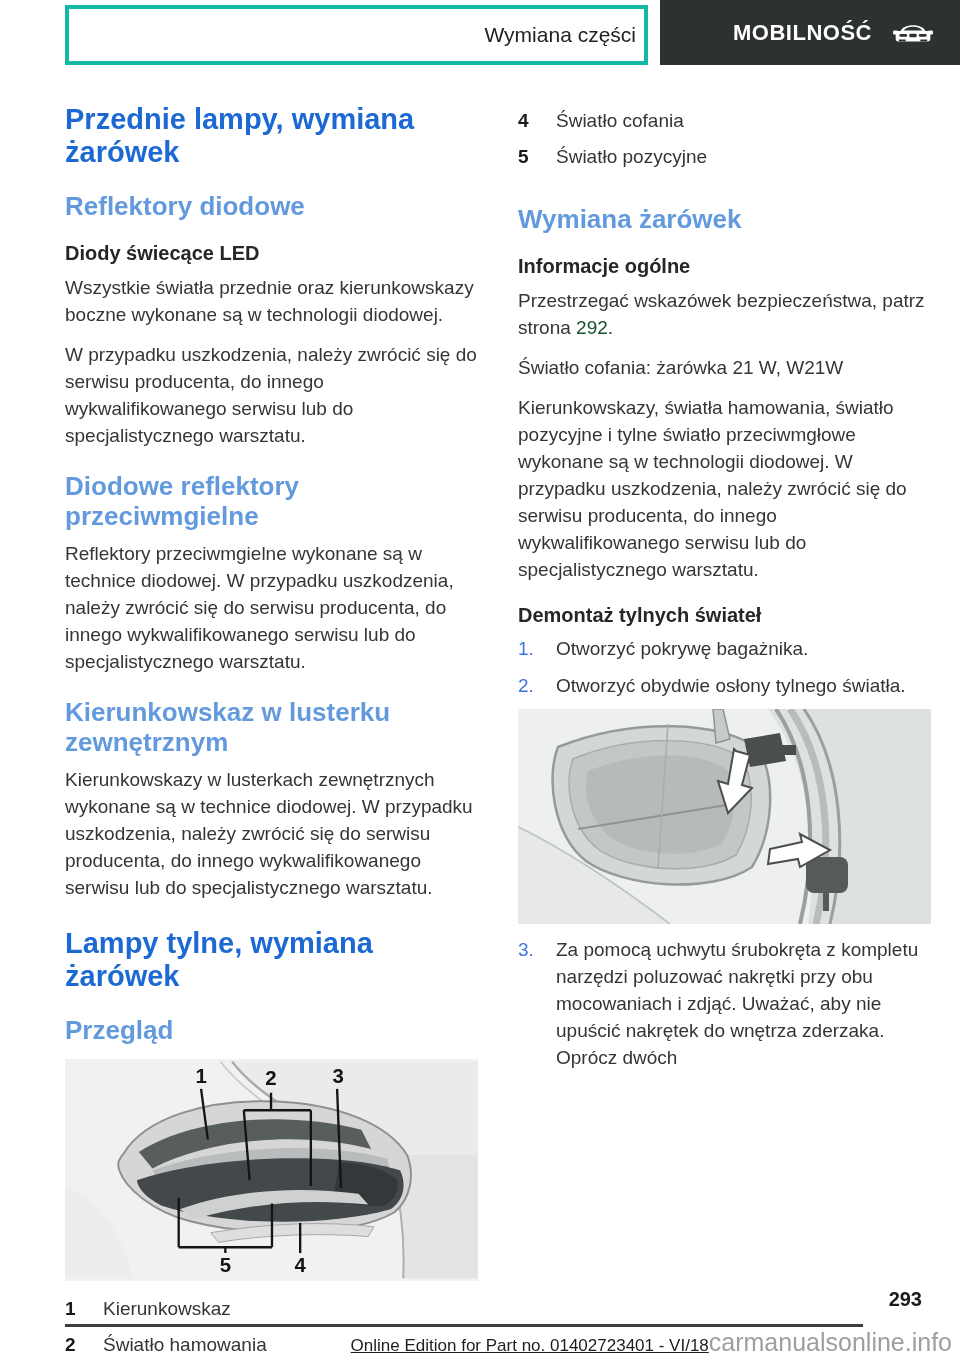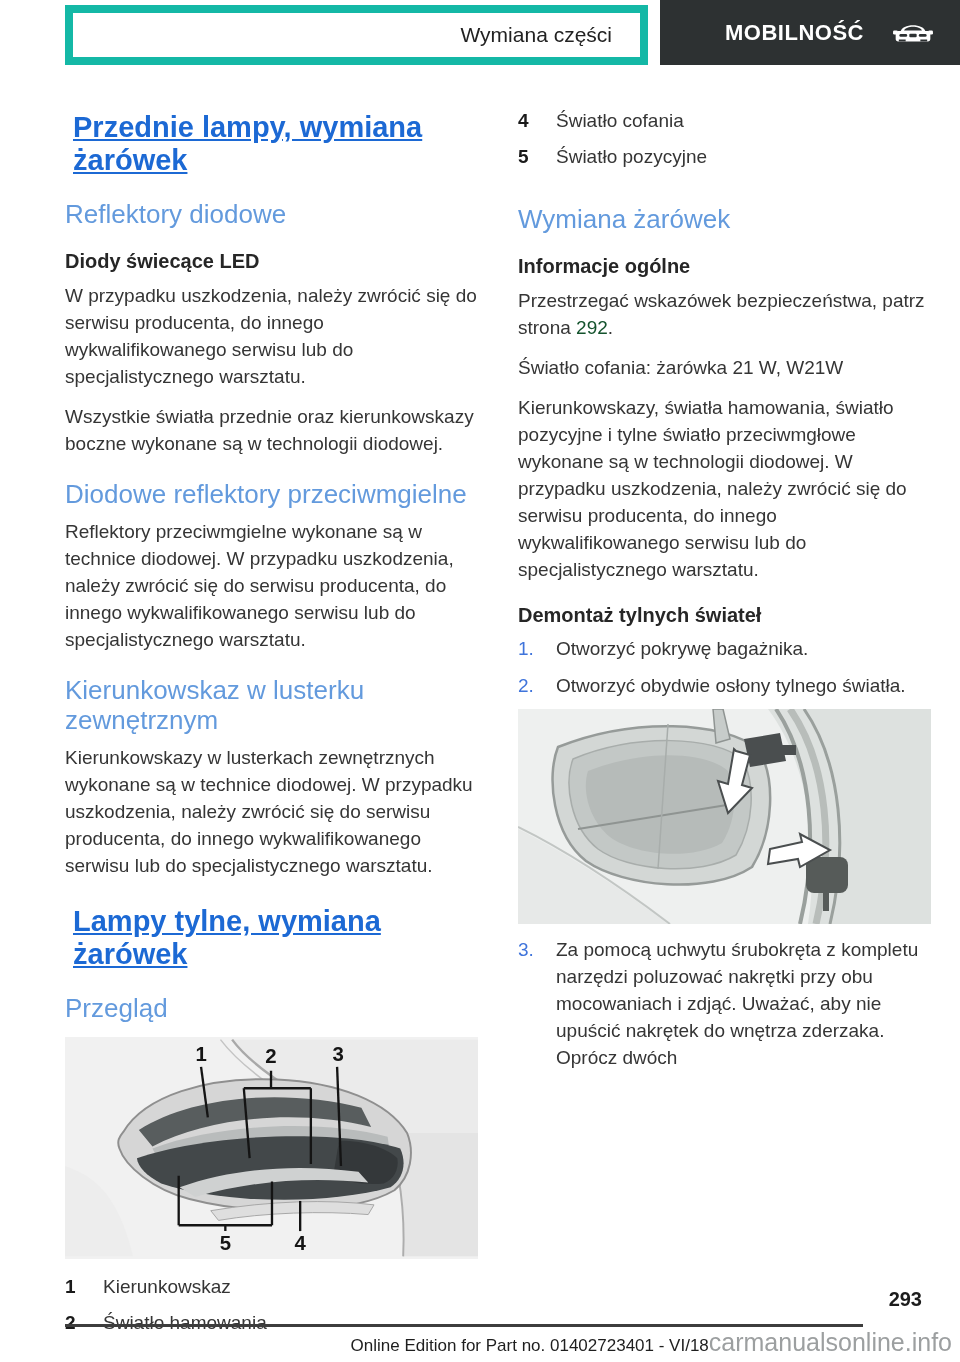--- a/index.html
+++ b/index.html
@@ -2,32 +2,32 @@
 <html lang="pl"><head>
 <meta charset="utf-8">
 <style>
   html,body{margin:0;padding:0;background:#ffffff;}
   .page{position:relative;width:960px;height:1362px;background:#ffffff;
         font-family:"Liberation Sans","DejaVu Sans",sans-serif;color:#353535;overflow:hidden;}
 
   
   .hdr{position:absolute;top:0;left:0;width:960px;height:70px;}
   .crumb-box{position:absolute;top:5px;left:65px;width:583px;height:60px;
-             border:8px solid #14b8a6;box-sizing:border-box;background:#ffffff;
-             display:flex;align-items:center;justify-content:flex-end;padding-right:28px;}
+             border:4px solid #14b8a6;box-sizing:border-box;background:#ffffff;
+             display:flex;align-items:center;justify-content:flex-end;padding-right:8px;}
   .crumb-box span{font-size:21px;color:#222;}
   .section-box{position:absolute;top:0;left:660px;width:300px;height:65px;background:#2d3132;
-               display:flex;align-items:center;justify-content:flex-end;gap:28px;padding-right:26px;box-sizing:border-box;}
+               display:flex;align-items:center;justify-content:flex-end;gap:20px;padding-right:26px;box-sizing:border-box;}
   .section-box span{color:#ffffff;font-size:22px;font-weight:bold;letter-spacing:.5px;}
 
   
   .columns{position:absolute;top:103px;left:65px;width:866px;display:flex;gap:40px;}
   .col{width:413px;}
-  h1{font-size:29px;line-height:33px;font-weight:bold;color:#1c69d4;margin:8px;text-decoration:underline;}
-  h2{font-size:26px;line-height:30px;font-weight:normal;color:#639add;margin:22px 0 0 0;}
+  h1{font-size:29px;line-height:33px;font-weight:bold;color:#1c69d4;margin:0;}
+  h2{font-size:26px;line-height:30px;font-weight:bold;color:#639add;margin:22px 0 0 0;}
   h3{font-size:20px;line-height:24px;font-weight:bold;color:#262626;margin:20px 0 0 0;}
   p{font-size:19px;line-height:27px;margin:9px 0 0 0;}
   p + p{margin-top:13px;}
   .h1-gap{margin-top:26px;}
   a.pagelink{color:#14532d;text-decoration:none;}
 
   
   .legend{list-style:none;margin:14px 0 0 0;padding:0;}
   .legend li{display:flex;font-size:19px;line-height:27px;margin-bottom:9px;}
   .legend .n{font-weight:bold;color:#1a1a1a;width:38px;flex:0 0 38px;}
@@ -38,21 +38,21 @@
   .steps li{display:flex;font-size:19px;line-height:27px;margin-bottom:10px;}
   .steps .n{color:#3f74db;width:38px;flex:0 0 38px;}
 
   figure{margin:14px 0 0 0;padding:0;}
   .figbox{display:block;background:#f1f1f1;}
 
   
   .pageno{position:absolute;right:38px;top:1288px;font-size:20px;font-weight:bold;color:#1c1c1c;}
   .rule{position:absolute;left:65px;top:1324px;width:798px;height:3px;background:#3d3d3d;}
   .edline{position:absolute;left:0;top:1328px;width:952px;display:flex;justify-content:flex-end;align-items:baseline;}
-  .edline .ed{font-size:17px;color:#1e1e1e;}
+  .edline .ed{font-size:17px;color:#1e1e1e;text-decoration:underline;}
   .edline .wm{font-size:25px;color:#9c9fa0;text-align:right;}
 </style>
 </head>
 <body>
 
 <div class="page">
 
   <div class="hdr">
     <div class="crumb-box">
       <span>Wymiana części</span>
@@ -73,22 +73,22 @@
       </svg>
     </div>
   </div>
 
   <div class="columns">
 
     <section class="col">
       <h1>Przednie lampy, wymiana żarówek</h1>
       <h2>Reflektory diodowe</h2>
       <h3>Diody świecące LED</h3>
+      <p>Wszystkie światła przednie oraz kierunkowskazy boczne wykonane są w technologii diodowej.</p>
       <p>W przypadku uszkodzenia, należy zwrócić się do serwisu producenta, do innego wykwalifikowanego serwisu lub do specjalistycznego warsztatu.</p>
-      <p>Wszystkie światła przednie oraz kierunkowskazy boczne wykonane są w technologii diodowej.</p>
       <h2>Diodowe reflektory przeciwmgielne</h2>
       <p>Reflektory przeciwmgielne wykonane są w technice diodowej. W przypadku uszkodzenia, należy zwrócić się do serwisu producenta, do innego wykwalifikowanego serwisu lub do specjalistycznego warsztatu.</p>
       <h2>Kierunkowskaz w lusterku zewnętrznym</h2>
       <p>Kierunkowskazy w lusterkach zewnętrznych wykonane są w technice diodowej. W przypadku uszkodzenia, należy zwrócić się do serwisu producenta, do innego wykwalifikowanego serwisu lub do specjalistycznego warsztatu.</p>
       <h1 class="h1-gap">Lampy tylne, wymiana żarówek</h1>
       <h2>Przegląd</h2>
 
       <figure>
         <svg class="figbox" width="413" height="222" viewBox="0 0 425 223">
           <rect x="0" y="0" width="425" height="223" fill="#f1f1f1"></rect>

